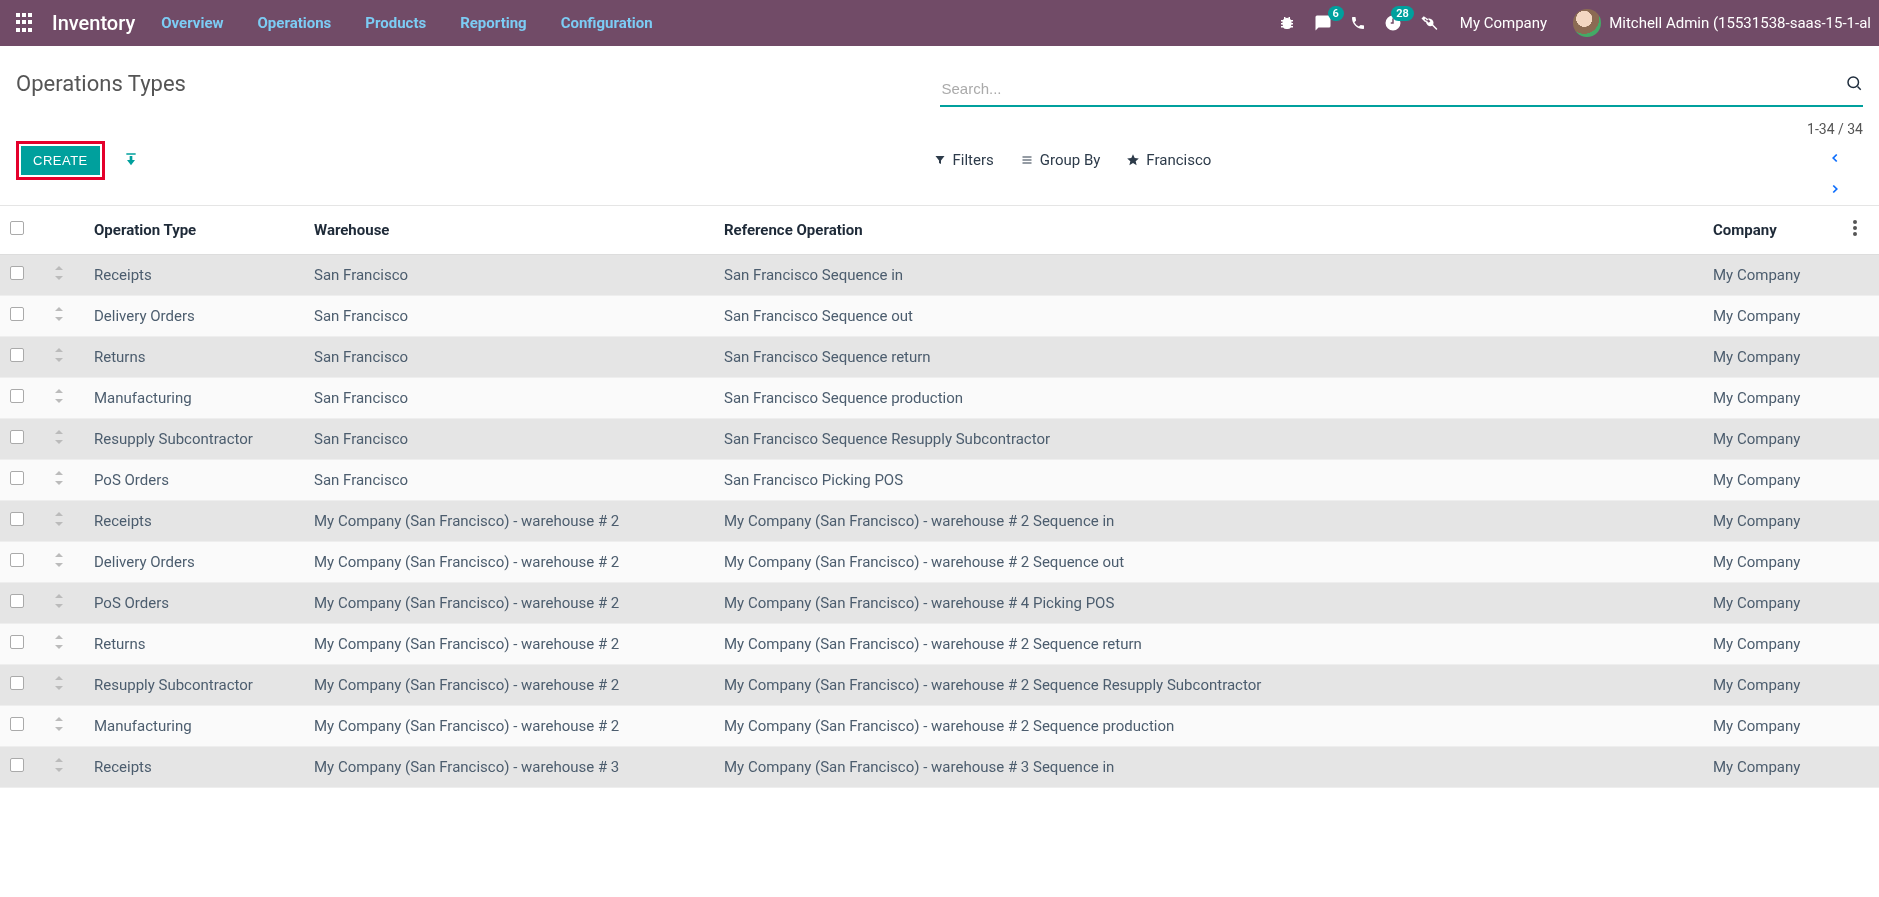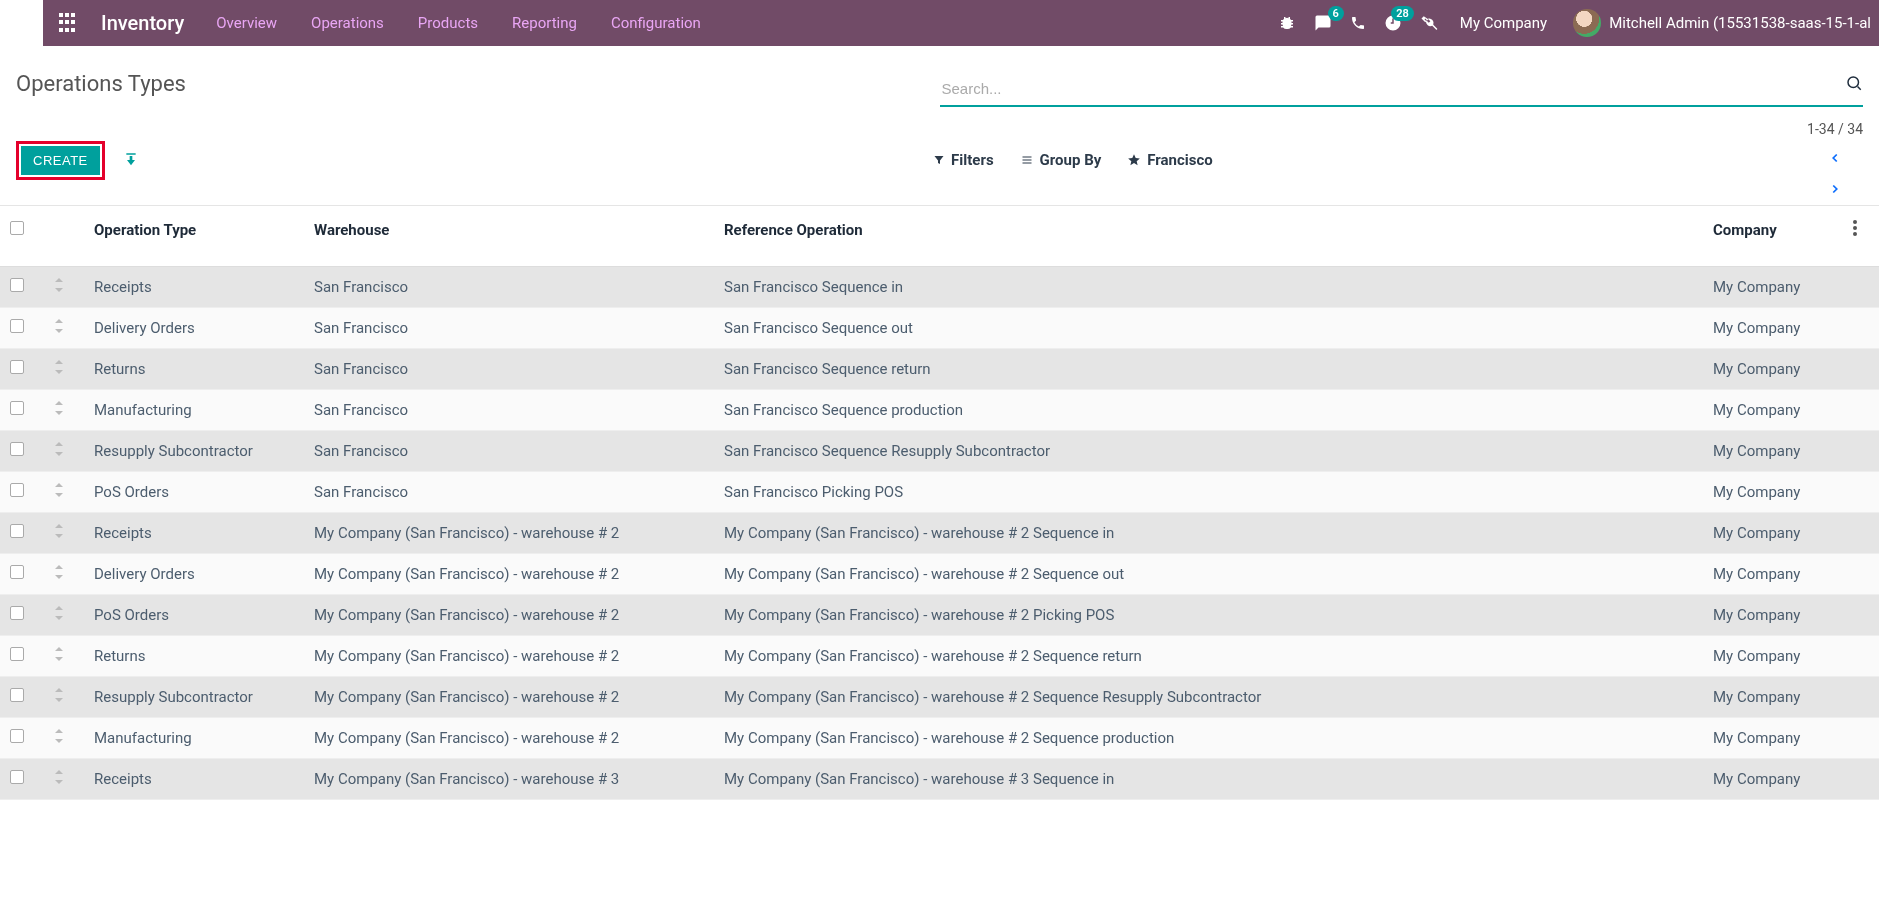--- a/index.html
+++ b/index.html
@@ -12,39 +12,38 @@
   }
 
   
   .navbar {
     background: #714B67;
     height: 46px;
     display: flex;
     align-items: center;
     color: #fff;
     padding: 0 8px 0 16px;
-    gap: 22px;
+    gap: 16px;
     font-size: 15px;
-    margin-left: 43px;
   }
   .navbar .apps-grid {
     display: inline-flex;
     gap: 2px;
     flex-wrap: wrap;
     width: 20px;
     height: 20px;
   }
   .navbar .apps-grid span {
     width: 4px; height: 4px; background: #fff;
   }
   .navbar .brand {
     font-size: 20px; font-weight: 500; margin-right: 10px;
   }
   .navbar .menu { display: flex; gap: 34px; }
-  .navbar .menu a { color: #f0abfc; opacity: .95; cursor: pointer; }
+  .navbar .menu a { color: #7dd3fc; opacity: .95; cursor: pointer; font-weight: bold; }
   .navbar .spacer { flex: 1; }
   .navbar .sys {
     display: flex; align-items: center; gap: 18px; font-size: 15px;
   }
   .navbar .badge-wrap { position: relative; display: inline-flex; }
   .badge {
     position: absolute; top: -8px; right: -12px;
     background: #00A09D; color: #fff;
     border-radius: 10px; font-size: 11px; padding: 1px 5px;
     font-weight: 600;
@@ -96,42 +95,42 @@
   .create-highlight {
     border: 3px solid #e4002b; padding: 2px; display: inline-block;
   }
   .download-icon { color: #00A09D; cursor: pointer; margin-left: 6px; }
 
   .cp-middle {
     display:flex; gap:26px; color:#2d3b4a; font-size:15px;
     margin-left: auto; margin-right: auto;
     position: relative; left: 100px;
   }
-  .cp-middle .tool { display:flex; align-items:center; gap:6px; cursor:pointer;font-weight:bold; }
+  .cp-middle .tool { display:flex; align-items:center; gap:6px; cursor:pointer; }
 
   .cp-right {
     display:flex; align-items:center; gap:14px; color:#2d3b4a;flex-direction:column;
   }
   .pager-text { color:#555; }
   .pager-btn { cursor:pointer; color:#879099; padding:0 2px; }
 
   
   table.list {
     width: 100%; border-collapse: collapse; table-layout: fixed;
   }
   table.list th, table.list td {
     text-align: left; padding: 11px 10px;
     border-bottom: 1px solid #eee;
     color: #4c5d6e; font-size: 15px;
     white-space: nowrap; overflow: hidden; text-overflow: ellipsis;
   }
   table.list thead th {
     font-weight: 700; color: #1e2a38; border-bottom: 1px solid #ddd;
     background: #fff;
-    padding-top: 14px; padding-bottom: 26px;
+    padding-top: 14px; padding-bottom: 14px;
   }
   table.list tbody tr { background:#e5e5e5; }
   table.list tbody tr:nth-child(even) { background:#fafafa; }
   .col-check { width: 44px; text-align:center; }
   .col-handle { width: 40px; text-align:center; color:#bbb; }
   .col-op    { width: 220px; }
   .col-wh    { width: 410px; }
   .col-seq   { width: auto; }
   .col-comp  { width: 140px; }
   .col-menu  { width: 36px; text-align:center; }
@@ -392,21 +391,21 @@
         <td>My Company</td>
         <td></td>
       </tr>
       <tr>
         <td class="col-check"><input type="checkbox" style=""></td>
         <td class="col-handle"><span class="sort-handle"><svg viewBox="0 0 10 14" fill="#bbb">
               <path d="M5 0l4 4H1zM1 10h8l-4 4z"></path>
             </svg></span></td>
         <td>PoS Orders</td>
         <td>My Company (San Francisco) - warehouse # 2</td>
-        <td>My Company (San Francisco) - warehouse # 2 Picking POS</td>
+        <td>My Company (San Francisco) - warehouse # 4 Picking POS</td>
         <td>My Company</td>
         <td></td>
       </tr>
       <tr>
         <td class="col-check"><input type="checkbox" style=""></td>
         <td class="col-handle"><span class="sort-handle"><svg viewBox="0 0 10 14" fill="#bbb">
               <path d="M5 0l4 4H1zM1 10h8l-4 4z"></path>
             </svg></span></td>
         <td>Returns</td>
         <td>My Company (San Francisco) - warehouse # 2</td>

